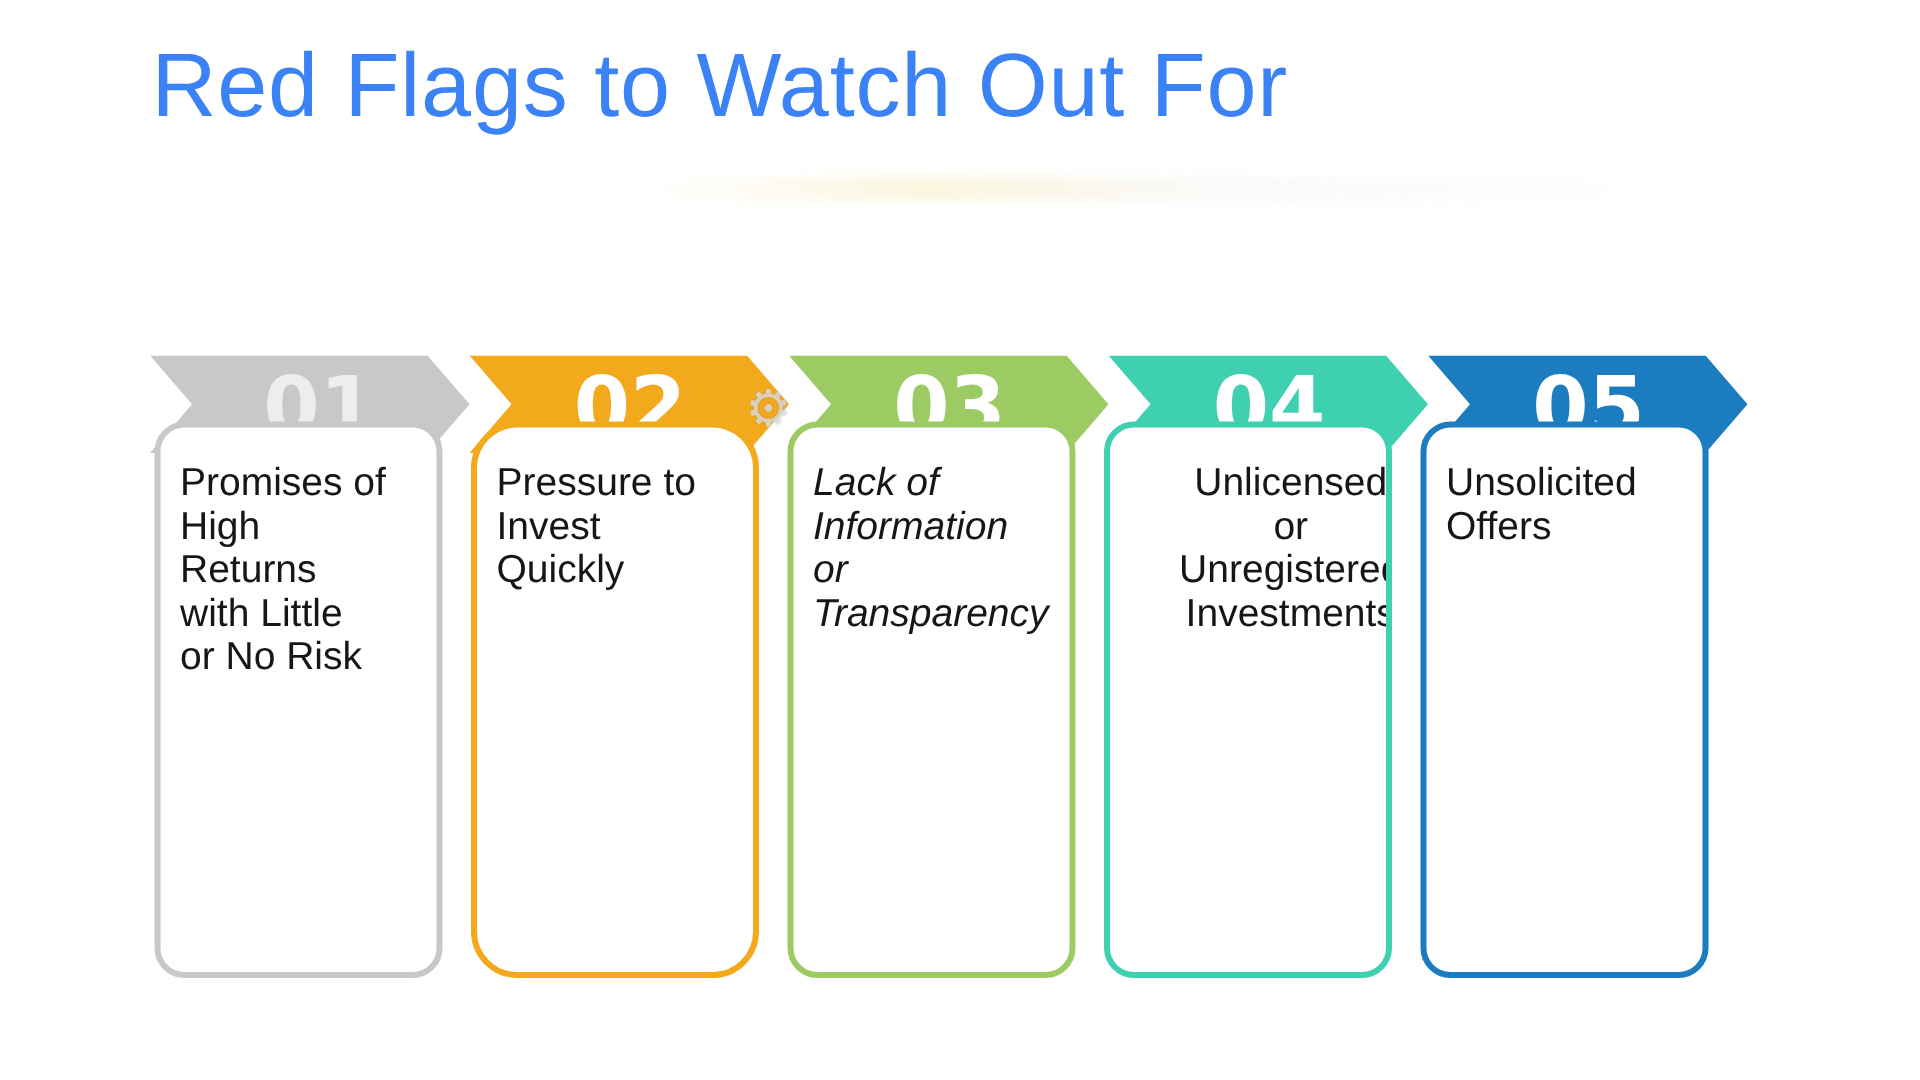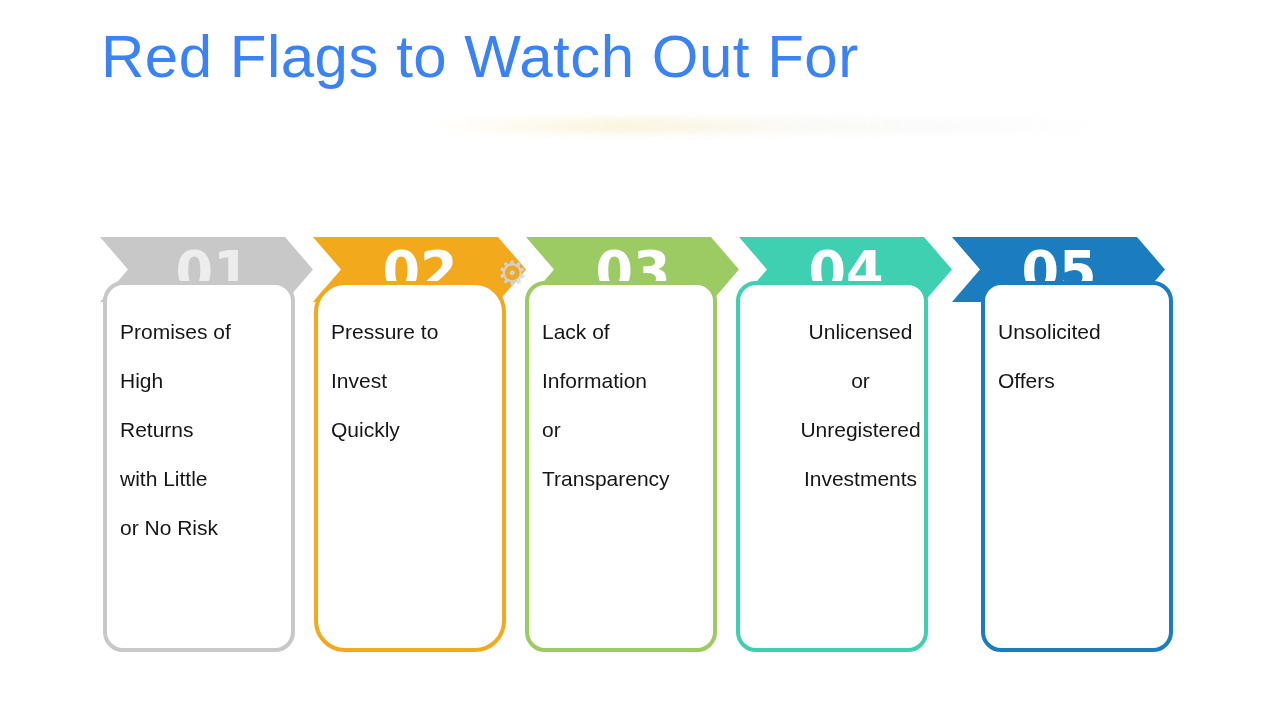--- a/index.html
+++ b/index.html
@@ -65,29 +65,29 @@
     width: 192px;
     height: 371px;
     border: 4px solid #cccccc;
     border-radius: 20px;
     background: #ffffff;
     overflow: hidden;
     box-sizing: border-box;
   }
   .card-1 { left: 103px; }
   .card-2 { left: 314px; }
-  .card-3 { left: 525px; }
+  .card-3 { left: 525px; font-style: italic; }
   .card-4 { left: 736px; }
-  .card-5 { left: 981px; }
+  .card-5 { left: 947px; }
   .card p {
     margin: 0;
     padding: 22px 0 0 13px;
     width: 215px;
-    font-size: 21px;
-    line-height: 49px;
+    font-size: 26px;
+    line-height: 29px;
     color: #161616;
     white-space: pre-line;
     font-family: "Liberation Sans", sans-serif;
   }
   .center-watermark {
     position: absolute;
     left: 497px;
     top: 251px;
     height: 44px;
     display: flex;

